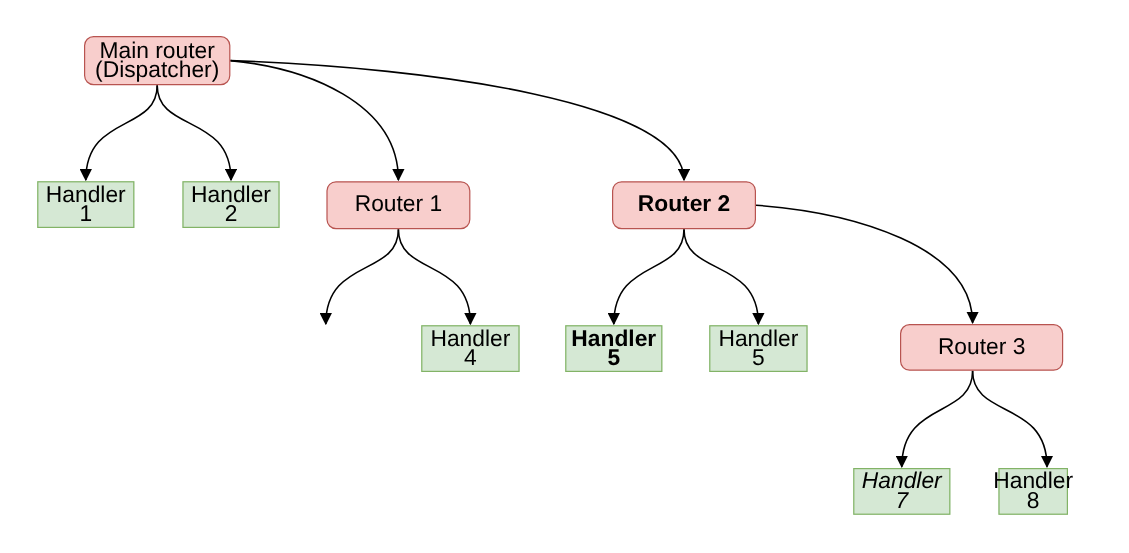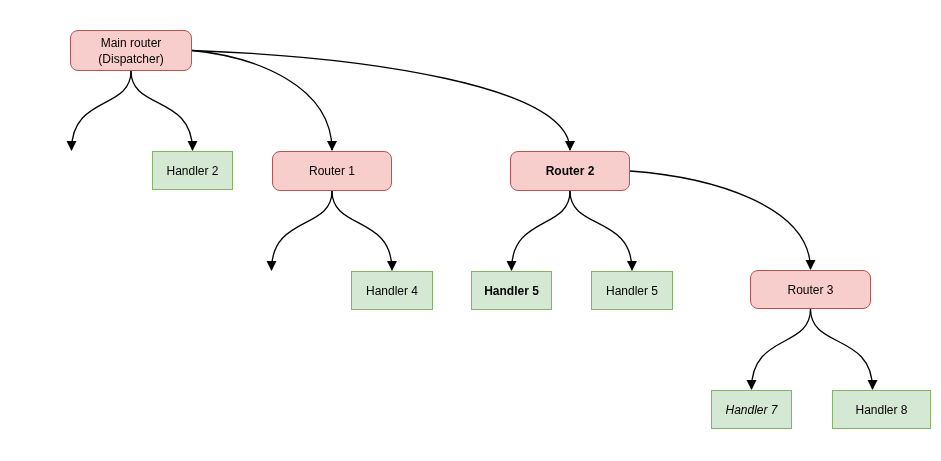--- a/index.html
+++ b/index.html
@@ -30,21 +30,21 @@
     fill: var(--edge-color, #000000);
     stroke: none;
   }
   .node {
     position: absolute;
     box-sizing: border-box;
     display: flex;
     align-items: center;
     justify-content: center;
     text-align: center;
-    font-size: 12px;
+    font-size: 19px;
     line-height: 16px;
     color: #000000;
     padding: 2px 4px;
   }
   .node.router {
     background: var(--router-fill, #f8cecc);
     border: 1.3px solid var(--router-stroke, #b85450);
     border-radius: 8px;
   }
   .node.handler {
@@ -73,41 +73,44 @@
       <path d="M 570 191 C 570 230.5 511.5 214.7 511.5 270" class="edge" marker-end="url(#arrowhead)"></path>
       <path d="M 570 191 C 570 230.5 632 214.7 632 270" class="edge" marker-end="url(#arrowhead)"></path>
       <path d="M 630 171 C 711.225 177 810.5 205.3 810.5 269" class="edge" marker-end="url(#arrowhead)"></path>
       <path d="M 810.5 309 C 810.5 349 751.5 333 751.5 389" class="edge" marker-end="url(#arrowhead)"></path>
       <path d="M 810.5 309 C 810.5 349 872.5 333 872.5 389" class="edge" marker-end="url(#arrowhead)"></path>
     </svg>
 
   <div class="node router" style="left: 70px; top: 30px; width: 122px; height: 41px;">
     <span class="node-label">Main router (Dispatcher)</span>
   </div>
+  <div class="node handler" style="left: 31px; top: 151px; width: 81px; height: 39px;">
+    <span class="node-label">Handler 1</span>
+  </div>
   <div class="node handler" style="left: 152px; top: 151px; width: 81px; height: 39px;">
     <span class="node-label">Handler 2</span>
   </div>
   <div class="node router" style="left: 272px; top: 151px; width: 120px; height: 40px;">
     <span class="node-label">Router 1</span>
   </div>
   <div class="node router" style="left: 510px; top: 151px; width: 120px; height: 40px; font-weight: bold;">
     <span class="node-label">Router 2</span>
   </div>
   <div class="node handler" style="left: 351px; top: 271px; width: 82px; height: 39px;">
     <span class="node-label">Handler 4</span>
   </div>
   <div class="node handler" style="left: 471px; top: 271px; width: 81px; height: 39px; font-weight: bold;">
     <span class="node-label">Handler 5</span>
   </div>
   <div class="node handler" style="left: 591px; top: 271px; width: 82px; height: 39px;">
     <span class="node-label">Handler 5</span>
   </div>
-  <div class="node router" style="left: 750px; top: 270px; width: 121px; height: 39px;">
+  <div class="node router" style="left: 750px; top: 270px; width: 136px; height: 39px;">
     <span class="node-label">Router 3</span>
   </div>
   <div class="node handler" style="left: 711px; top: 390px; width: 81px; height: 39px; font-style: italic;">
     <span class="node-label">Handler 7</span>
   </div>
-  <div class="node handler" style="left: 832px; top: 390px; width: 99px; height: 39px;">
+  <div class="node handler" style="left: 832px; top: 390px; width: 58px; height: 39px;">
     <span class="node-label">Handler 8</span>
   </div>
 
 </div>
 
 </body></html>

